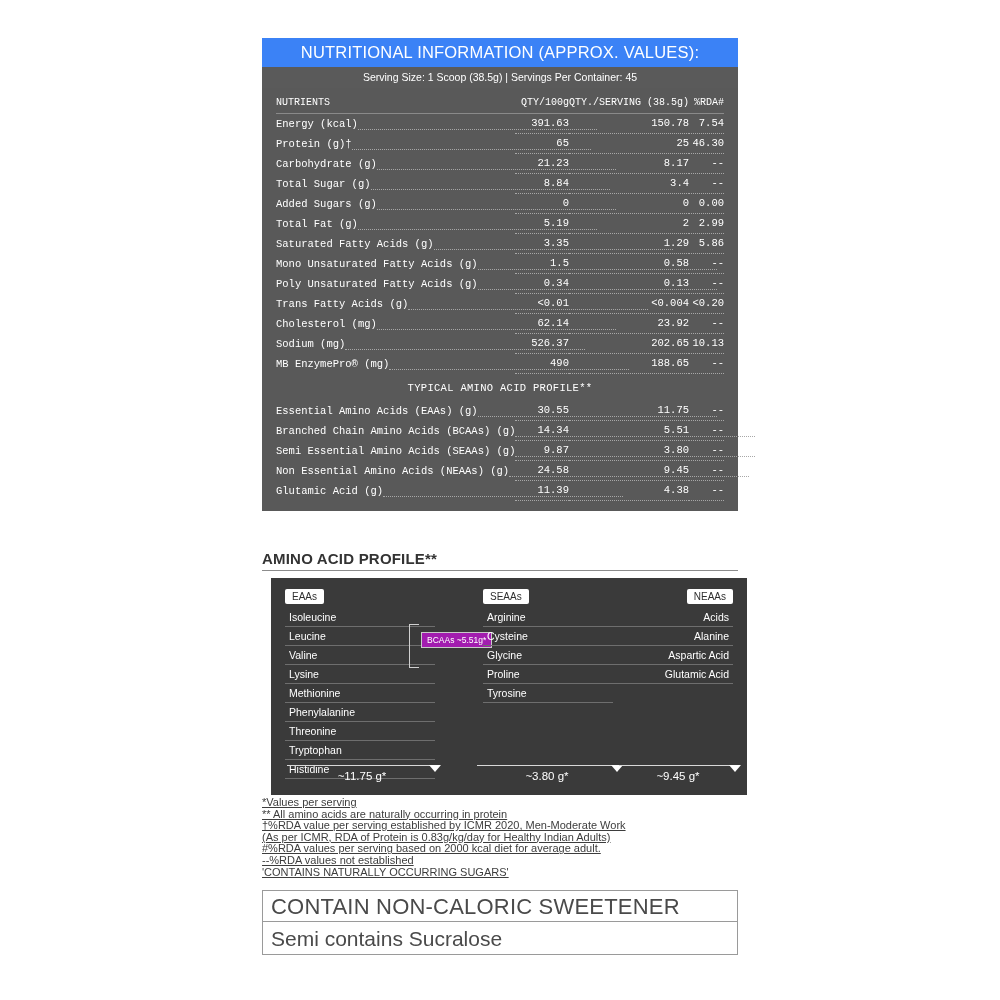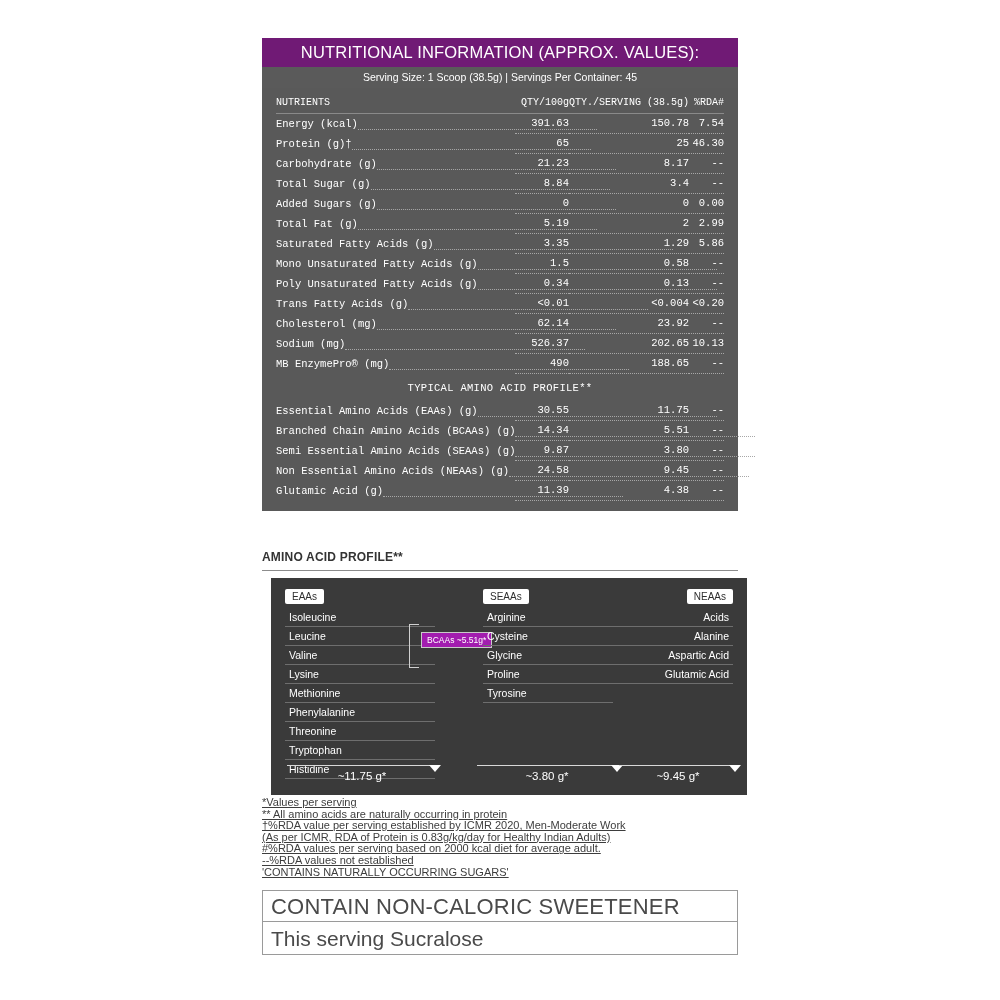--- a/index.html
+++ b/index.html
@@ -18,21 +18,21 @@
   }
   .panel {
     position: absolute;
     left: 262px;
     width: 476px;
   }
 
   
   .title-bar {
     top: 38px;
-    background: #701a75;
+    background: #3b82f6;
     color: #ffffff;
     height: 29px;
     line-height: 29px;
     text-align: center;
     font-size: 16.5px;
     letter-spacing: 0.2px;
     font-weight: normal;
   }
 
   
@@ -98,21 +98,21 @@
     text-align: center;
     font-size: 10.5px;
     padding-top: 8px;
     padding-bottom: 7px;
     letter-spacing: 0.3px;
   }
 
   
   .aa-heading {
     top: 550px;
-    font-size: 12px;
+    font-size: 15px;
     font-weight: bold;
     color: #333333;
     letter-spacing: 0.2px;
   }
   .aa-rule {
     top: 570px;
     height: 1px;
     background: #8c8c8c;
   }
 
@@ -441,15 +441,15 @@
       <div>*Values per serving</div>
       <div>** All amino acids are naturally occurring in protein</div>
       <div>†%RDA value per serving established by ICMR 2020, Men-Moderate Work</div>
       <div>(As per ICMR, RDA of Protein is 0.83g/kg/day for Healthy Indian Adults)</div>
       <div>#%RDA values per serving based on 2000 kcal diet for average adult.</div>
       <div>--%RDA values not established</div>
       <div>'CONTAINS NATURALLY OCCURRING SUGARS'</div>
     </div>
 
   <div class="panel sweet-box">CONTAIN NON-CALORIC SWEETENER</div>
-  <div class="panel sucralose-box">This serving Sucralose</div>
+  <div class="panel sucralose-box">Semi contains Sucralose</div>
 
 </div>
 
 </body></html>

